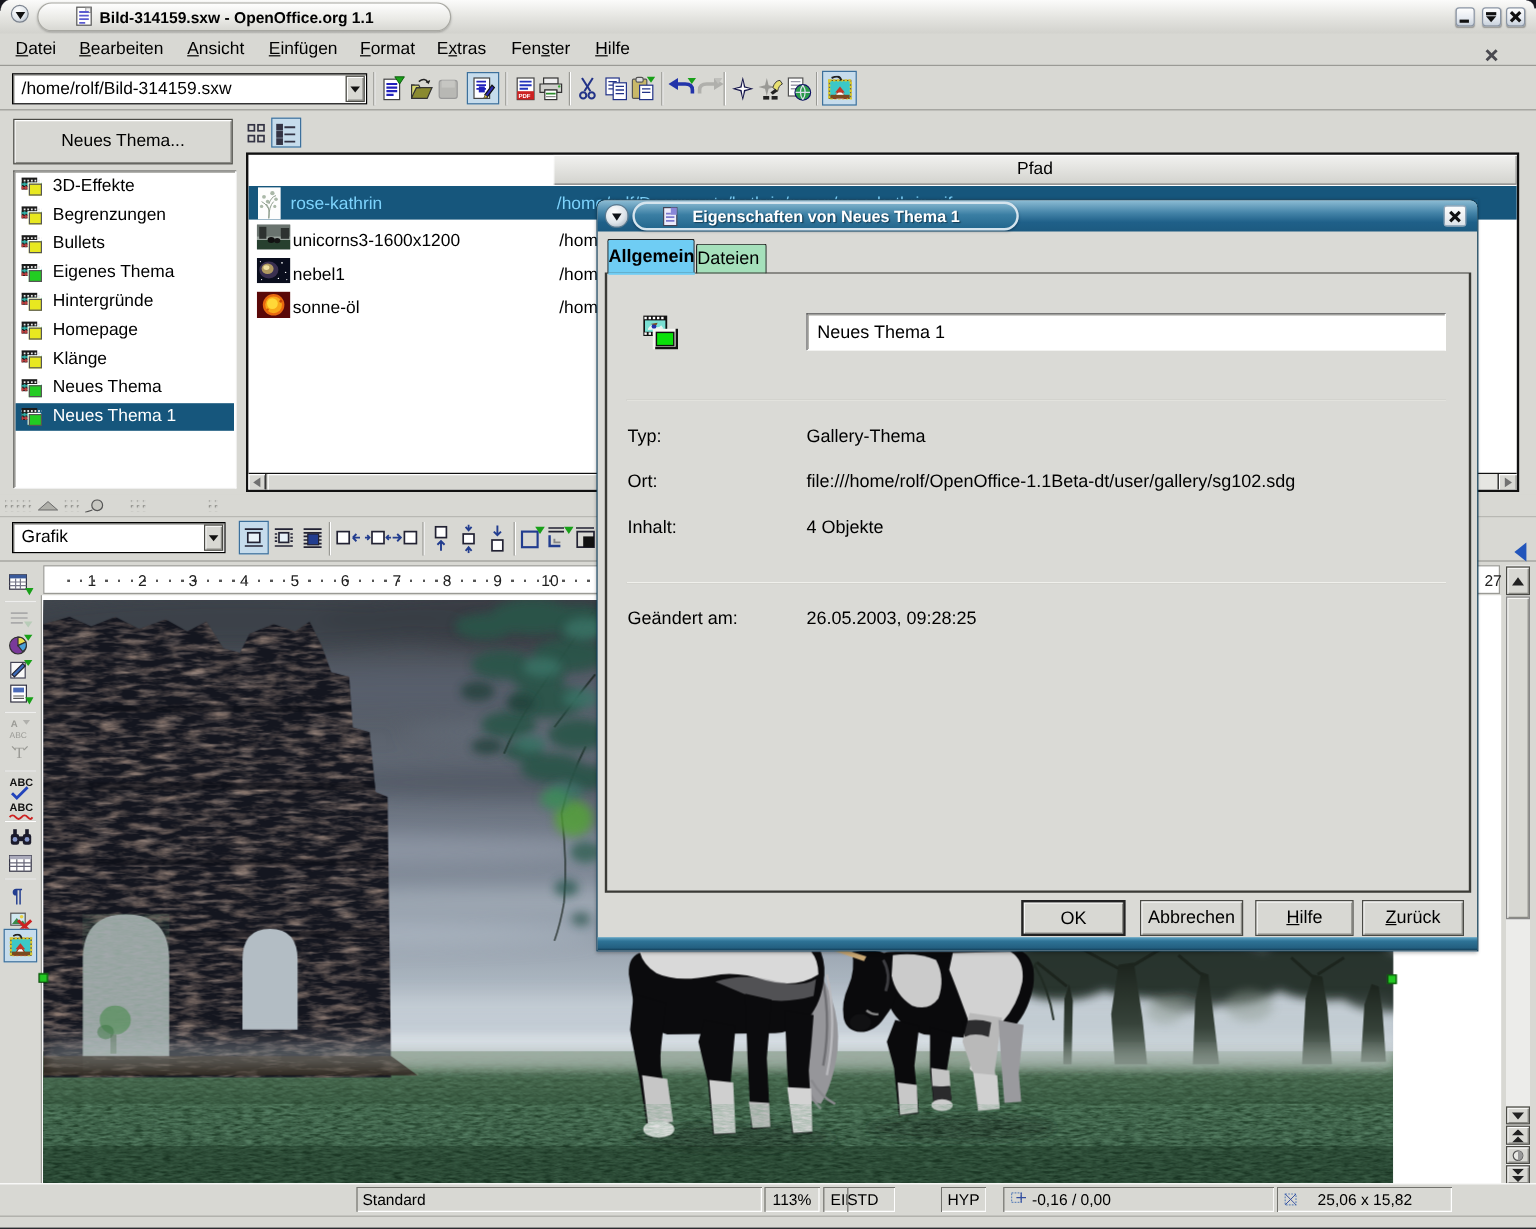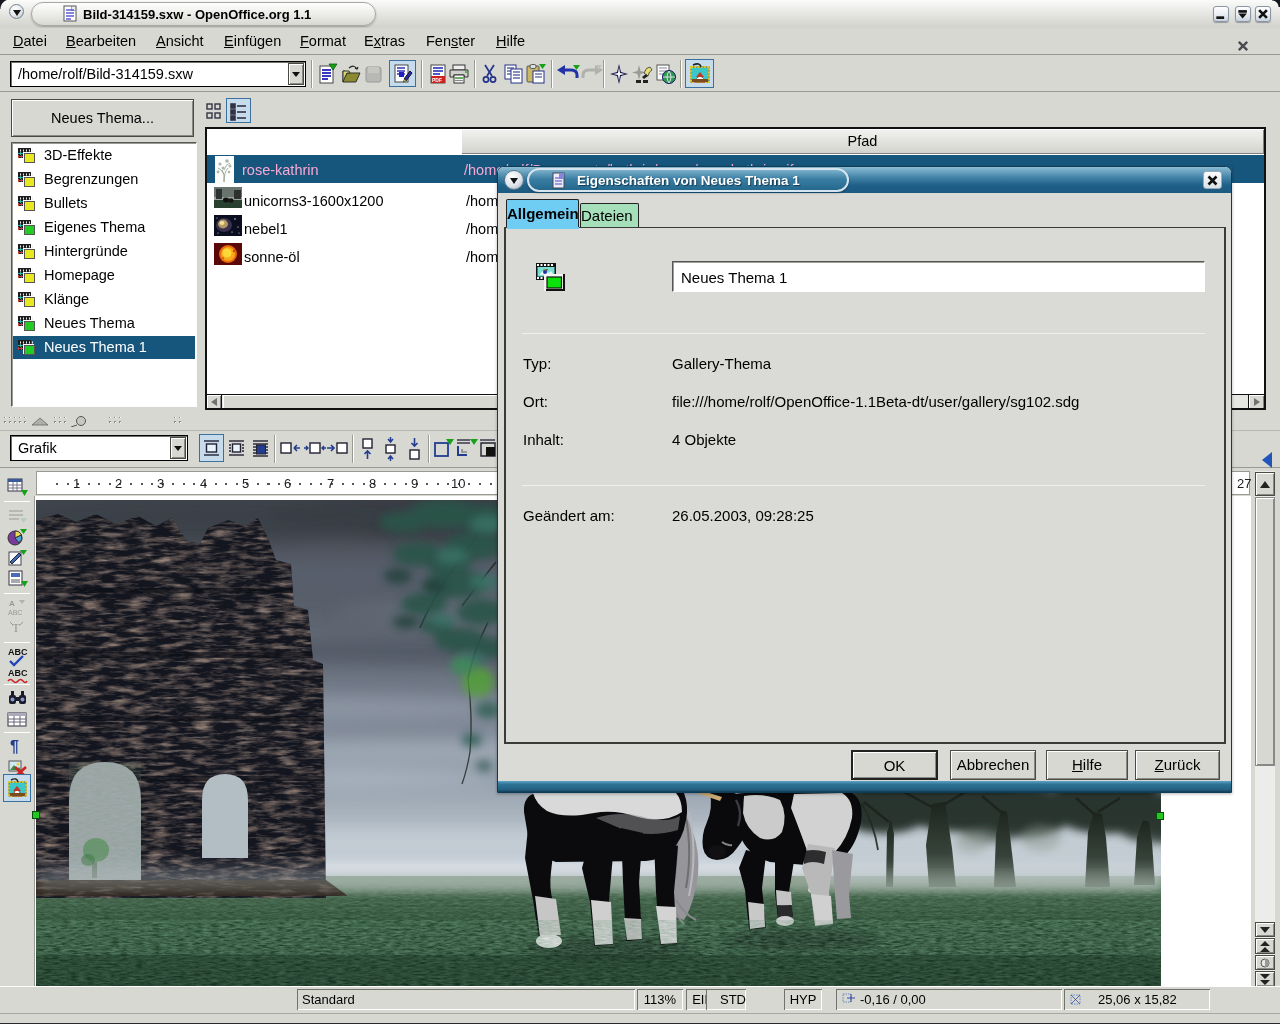--- a/index.html
+++ b/index.html
@@ -237,21 +237,21 @@
         <line x1="8" y1="5" x2="17" y2="5"></line>
         <rect x="2" y="9" width="4" height="4" fill="#334"></rect>
         <line x1="8" y1="11" x2="17" y2="11"></line>
         <rect x="2" y="15" width="4" height="4" fill="#334"></rect>
         <line x1="8" y1="17" x2="17" y2="17"></line>
       </g>
     </svg>
 
  <div class="abs" id="gtable" style="left:205px;top:34px;width:1061px;height:283px;border:2px solid #111;background:#fff;overflow:hidden">
   <div class="abs" style="left:254px;top:0;width:803px;height:25px;background:linear-gradient(#f2f2f0,#d2d2cd);box-shadow:inset 1px 1px 0 #fff,inset -1px -1px 0 #808080;text-align:center;line-height:25px;font-size:14.5px">Pfad</div>
-  <div class="grow" style="top:26px;background:#16567c;color:#f9a8d4;left:0;width:1057px">
+  <div class="grow" style="top:26px;background:#16567c;color:#7dd3fc;left:0;width:1057px">
     <svg class="gthumb" style="left:8px" width="19" height="27" viewBox="0 0 19 27">
           <rect width="19" height="27" fill="#fdfdfd"></rect>
           <g fill="none" stroke="#8a9a88" stroke-width=".8">
             <path d="M9 26 q1 -8 -2 -12 m2 12 q0 -10 4 -14 m-4 6 q-3 -5 -6 -6 m6 2 q2 -6 6 -7"></path>
           </g>
           <g fill="#aab8a8">
             <circle cx="5" cy="8" r="1.6"></circle>
             <circle cx="12" cy="5" r="1.8"></circle>
             <circle cx="15" cy="10" r="1.5"></circle>
             <circle cx="8" cy="12" r="1.5"></circle>
@@ -787,21 +787,21 @@
  <div class="abs btn3d" style="left:0;top:500px;width:20px;height:16px"></div>
  <svg class="abs" style="left:4px;top:503px" width="12" height="11">
       <path d="M1 0 L11 0 L6 5 Z M1 6 L11 6 L6 11 Z" fill="#222"></path>
     </svg>
 </div>
 
 <div class="abs" id="statusbar" style="left:0;top:986px;width:1280px;height:38px;background:#d8d8d3;border-top:1px solid #fff;font-size:13px">
  <div class="abs sunken" style="left:297px;top:2px;width:338px;height:21px;line-height:21px;padding-left:5px">Standard</div>
  <div class="abs sunken" style="left:637px;top:2px;width:46px;height:21px;line-height:21px;text-align:center">113%</div>
  <div class="abs sunken" style="left:686px;top:2px;width:52px;height:21px;line-height:21px;text-align:center">EINFG</div>
- <div class="abs sunken" style="left:706px;top:2px;width:40px;height:21px;line-height:21px;text-align:right">STD</div>
+ <div class="abs sunken" style="left:706px;top:2px;width:40px;height:21px;line-height:21px;text-align:left">STD</div>
  <div class="abs sunken" style="left:784px;top:2px;width:38px;height:21px;line-height:21px;text-align:center">HYP</div>
  <div class="abs sunken" style="left:836px;top:2px;width:226px;height:21px;line-height:21px">
    <svg class="abs" style="left:6px;top:4px" width="14" height="14">
         <rect x="1" y="1" width="8" height="8" fill="none" stroke="#6688bb" stroke-dasharray="1.5 1"></rect>
         <path d="M5 5 h8 m-4 -4 v8" stroke="#334d9f"></path>
       </svg>
    <span style="padding-left:24px">-0,16 / 0,00</span></div>
  <div class="abs sunken" style="left:1064px;top:2px;width:146px;height:21px;line-height:21px">
    <svg class="abs" style="left:5px;top:4px" width="14" height="14">
         <rect x="2" y="2" width="9" height="9" fill="none" stroke="#6688bb" stroke-dasharray="1.5 1"></rect>

